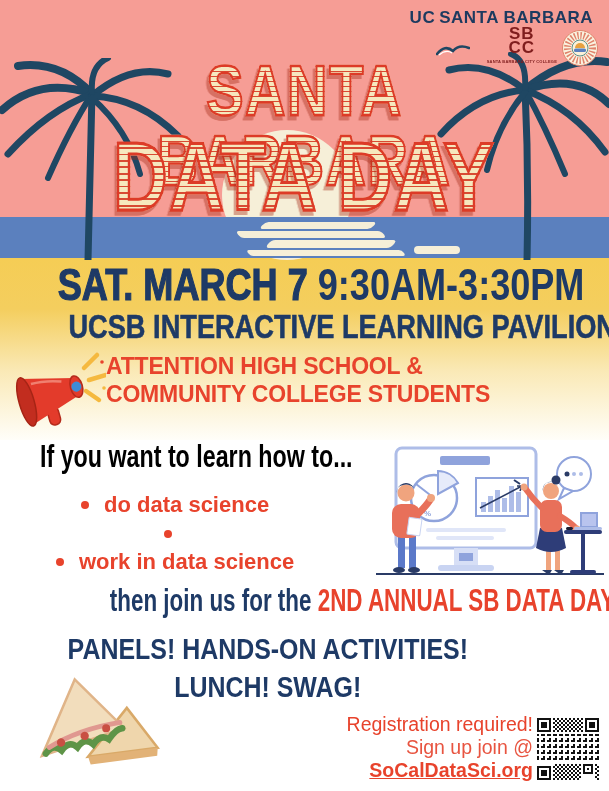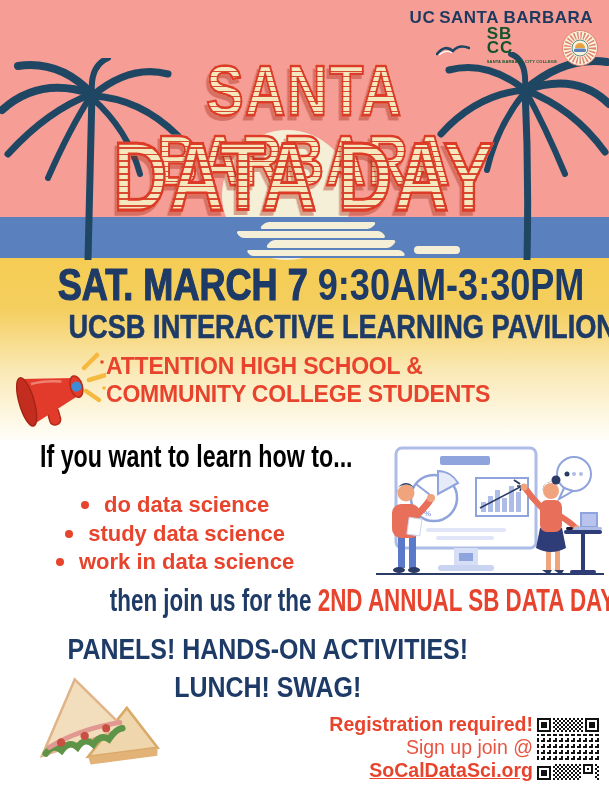--- a/index.html
+++ b/index.html
@@ -27,21 +27,21 @@
          filter:drop-shadow(-3px 4px 0 rgba(167,44,26,0.40));}
   .t1{top:56px;}
   .t1 .retro{font-size:70px;line-height:70px;transform:scaleX(0.80);transform-origin:center;}
   .t2{top:128px;}
   .t2 .retro{font-size:97px;line-height:97px;-webkit-text-stroke-width:3px;transform:scaleX(0.78);transform-origin:center;
          background:repeating-linear-gradient(180deg,#D84B33 0 1.8px,#F6E8BE 1.8px 6.4px);
          -webkit-background-clip:text;background-clip:text;}
   .uc-line{top:8px;right:16px;z-index:6;color:#1C3A5F;font-size:17px;letter-spacing:0.5px;}
   .uc-line .uc{font-weight:700;margin-right:4px;margin-top:40px;}
   .uc-line .ucsb{font-weight:700;}
-  .sbcc{top:27px;right:52px;z-index:6;text-align:left;color:#14532d;line-height:14px;}
+  .sbcc{top:27px;right:52px;z-index:6;text-align:center;color:#7f1d1d;line-height:14px;}
   .sbcc .big{font-weight:700;font-size:17px;letter-spacing:1px;}
   .sbcc .cap{font-size:4px;font-weight:700;letter-spacing:0.2px;}
   .seal{top:29px;right:10px;z-index:6;}
   .gull1{left:436px;top:42px;z-index:6;}
 
   
   .banner{position:absolute;top:258px;left:0;width:609px;height:182px;text-align:center;
           background:linear-gradient(180deg,#F5CD55 0%,#F4CE5E 28%,#FAE9B6 62%,#FFFEF9 100%);}
   .squeeze{display:inline-block;transform-origin:center;white-space:nowrap;}
   .date-line{margin-top:4px;color:#1E3A66;font-size:44px;font-weight:700;line-height:46px;text-align:right;}
@@ -70,21 +70,21 @@
 
   
   .perks{left:0;width:536px;text-align:center;color:#1E3A66;font-size:29px;font-weight:700;white-space:nowrap;}
   .perks .squeeze{transform:scaleX(0.86);}
   .p1{top:633px;}
   .p2{top:671px;}
 
   
   .sandwich{left:34px;top:672px;z-index:2;}
   .reg{right:76px;top:713px;text-align:right;color:#E8432C;font-size:19.5px;line-height:23px;z-index:2;}
-  .reg .b{font-weight:700;text-align:right;}
+  .reg .b{font-weight:400;text-align:right;}
   .reg .l{font-weight:400;color:#E85440;}
   .reg a{color:#E8432C;font-weight:700;text-decoration:underline;cursor:pointer;}
   .qr{right:8px;top:716px;z-index:2;}
 </style>
 </head>
 <body>
 
 <div class="page">
 
   <div class="hero">
@@ -191,21 +191,20 @@
     <span class="squeeze">If you want to learn how to...</span>
   </div>
 
   <ul class="abs bullets">
     <li>
       <span class="dot"></span>
       <span>do data science</span>
     </li>
     <li>
       <span class="dot"></span>
-      <span>study data science</span>
     </li>
     <li>
       <span class="dot"></span>
       <span>work in data science</span>
     </li>
   </ul>
 
   <svg class="abs illu" width="241" height="146" viewBox="0 0 241 146">
     <line x1="8" y1="138" x2="236" y2="138" stroke="#2A3B66" stroke-width="2"></line>
 

